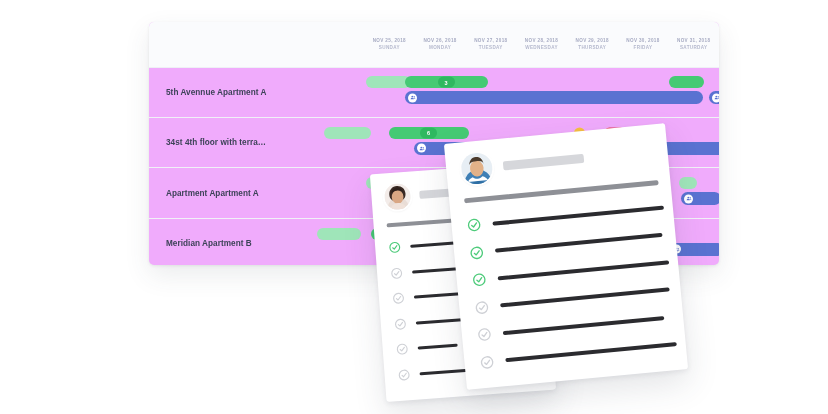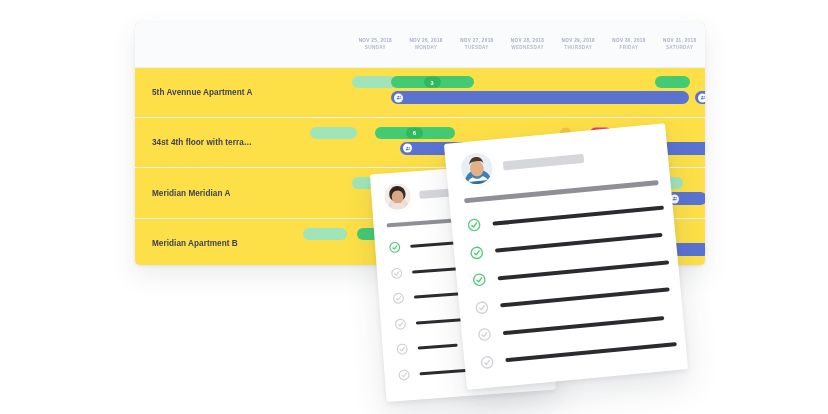--- a/index.html
+++ b/index.html
@@ -5,22 +5,22 @@
   html,body{margin:0;padding:0;}
   body{
     width:828px;height:414px;background:#ffffff;overflow:hidden;
     font-family:"Liberation Sans","DejaVu Sans",sans-serif;
     position:relative;
   }
   #stage{position:absolute;inset:0;}
 
   
   .panel{
-    position:absolute;left:135px;top:22px;width:570px;height:243px;
-    background:#fde047;border-radius:5px;
+    position:absolute;left:149px;top:22px;width:570px;height:243px;
+    background:#f0abfc;border-radius:5px;
     box-shadow:0 1px 3px rgba(60,64,80,.10),0 10px 26px rgba(60,64,80,.10);
     overflow:hidden;
   }
   .panel-head{
     position:absolute;left:0;top:0;right:0;height:45px;
     background:#fafbfd;border-bottom:1px solid #eef0f5;
   }
   .day-cols{position:absolute;left:215px;top:0;right:0;height:45px;display:flex;}
   .day-col{flex:1;display:flex;flex-direction:column;align-items:center;justify-content:center;gap:2px;}
   .day-date{font-size:4.6px;letter-spacing:.35px;color:#a7abc3;font-weight:700;line-height:1;}
@@ -211,21 +211,21 @@
                   <circle cx="9" cy="8" r="3.4"></circle>
                   <circle cx="16.6" cy="9" r="2.6"></circle>
                   <path d="M2.6 19c.3-3.5 3.1-5.6 6.4-5.6S15.1 15.5 15.4 19z"></path>
                   <path d="M16.3 13.1c2.6 0 4.7 1.6 5.1 4.2h-4c-.2-1.6-.7-2.9-1.6-4 .2 0 .3-.2.5-.2z"></path>
                 </svg>
               </div>
             </div>
           </div>
         </div>
         <div class="row">
-          <div class="row-label">Meridian Meridian A</div>
+          <div class="row-label">Apartment Apartment A</div>
           <div class="track t-green">
             <div class="bar green-light" style="left: 217px; width: 38px;"></div>
             <div class="bar green-light" style="left: 530px; width: 18px;"></div>
           </div>
           <div class="track t-blue">
             <div class="bar blue" style="left: 532px; width: 40px;">
               <div class="pico">
                 <svg viewBox="0 0 24 24" fill="#5a72d1">
                   <circle cx="9" cy="8" r="3.4"></circle>
                   <circle cx="16.6" cy="9" r="2.6"></circle>

